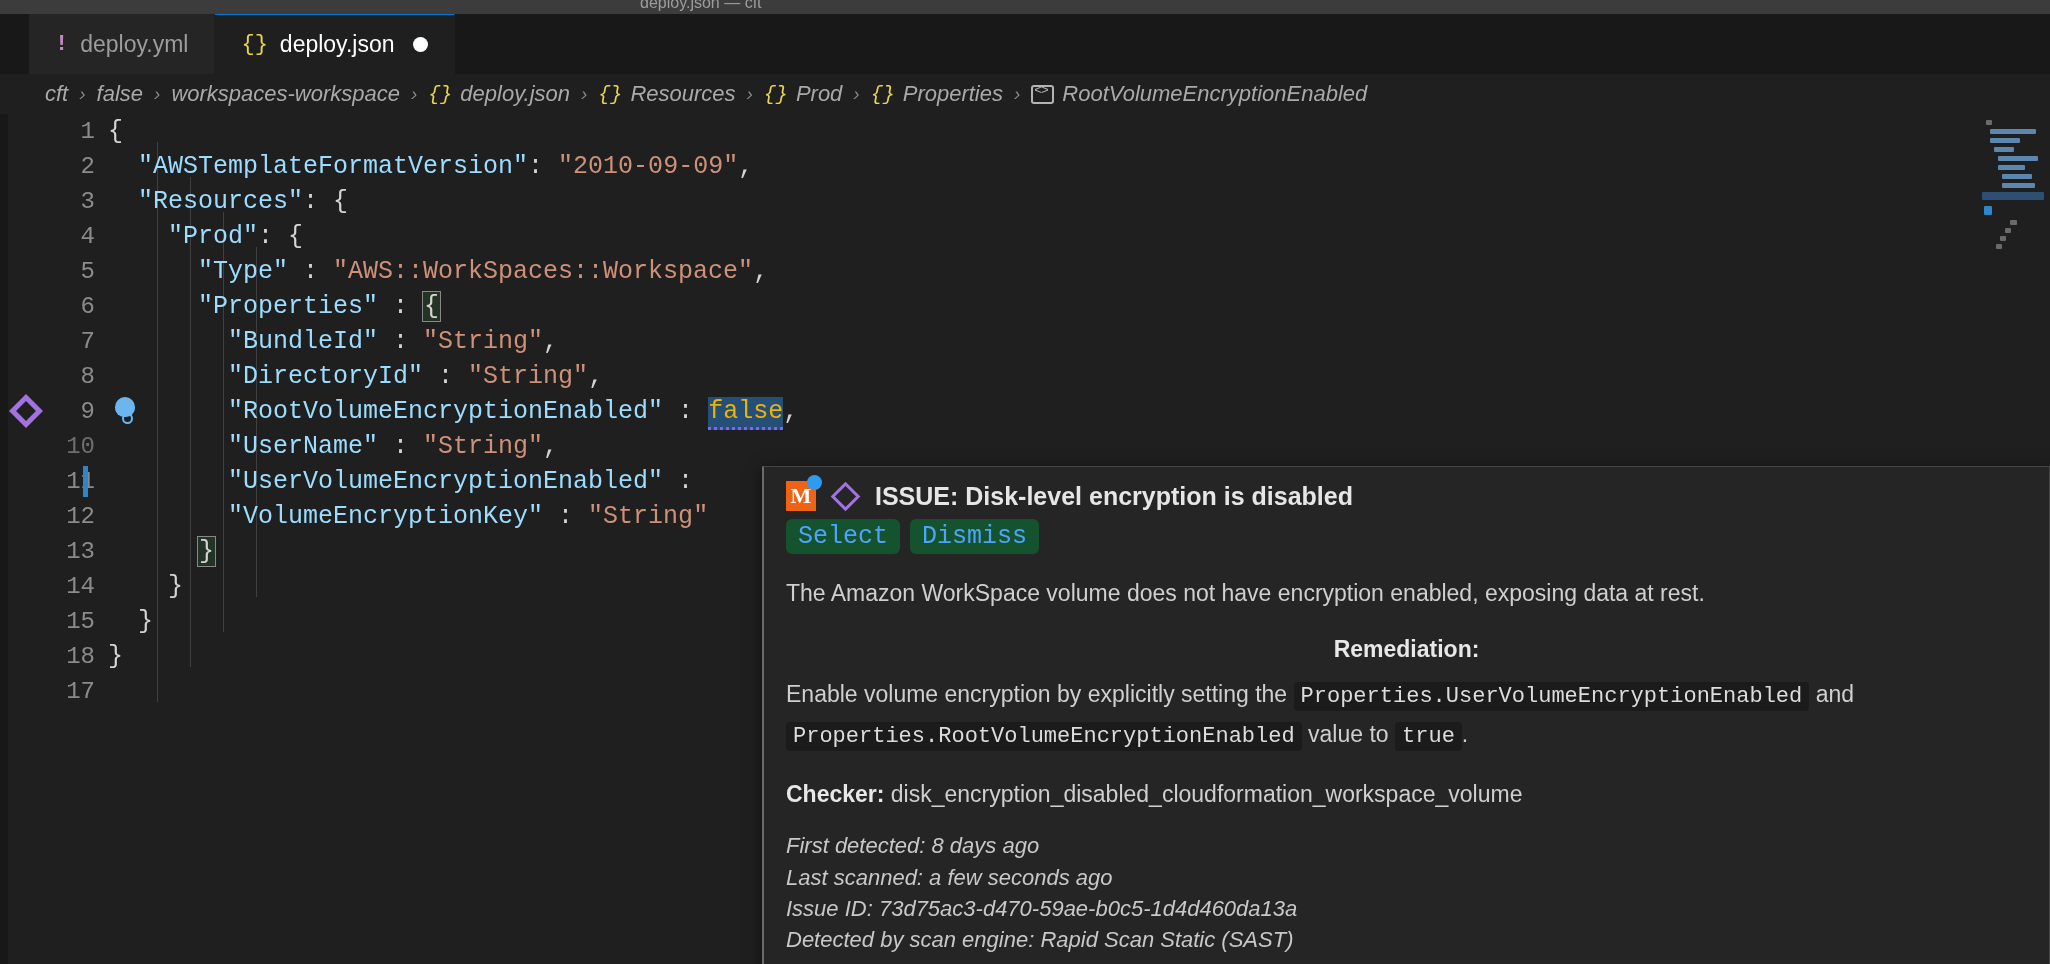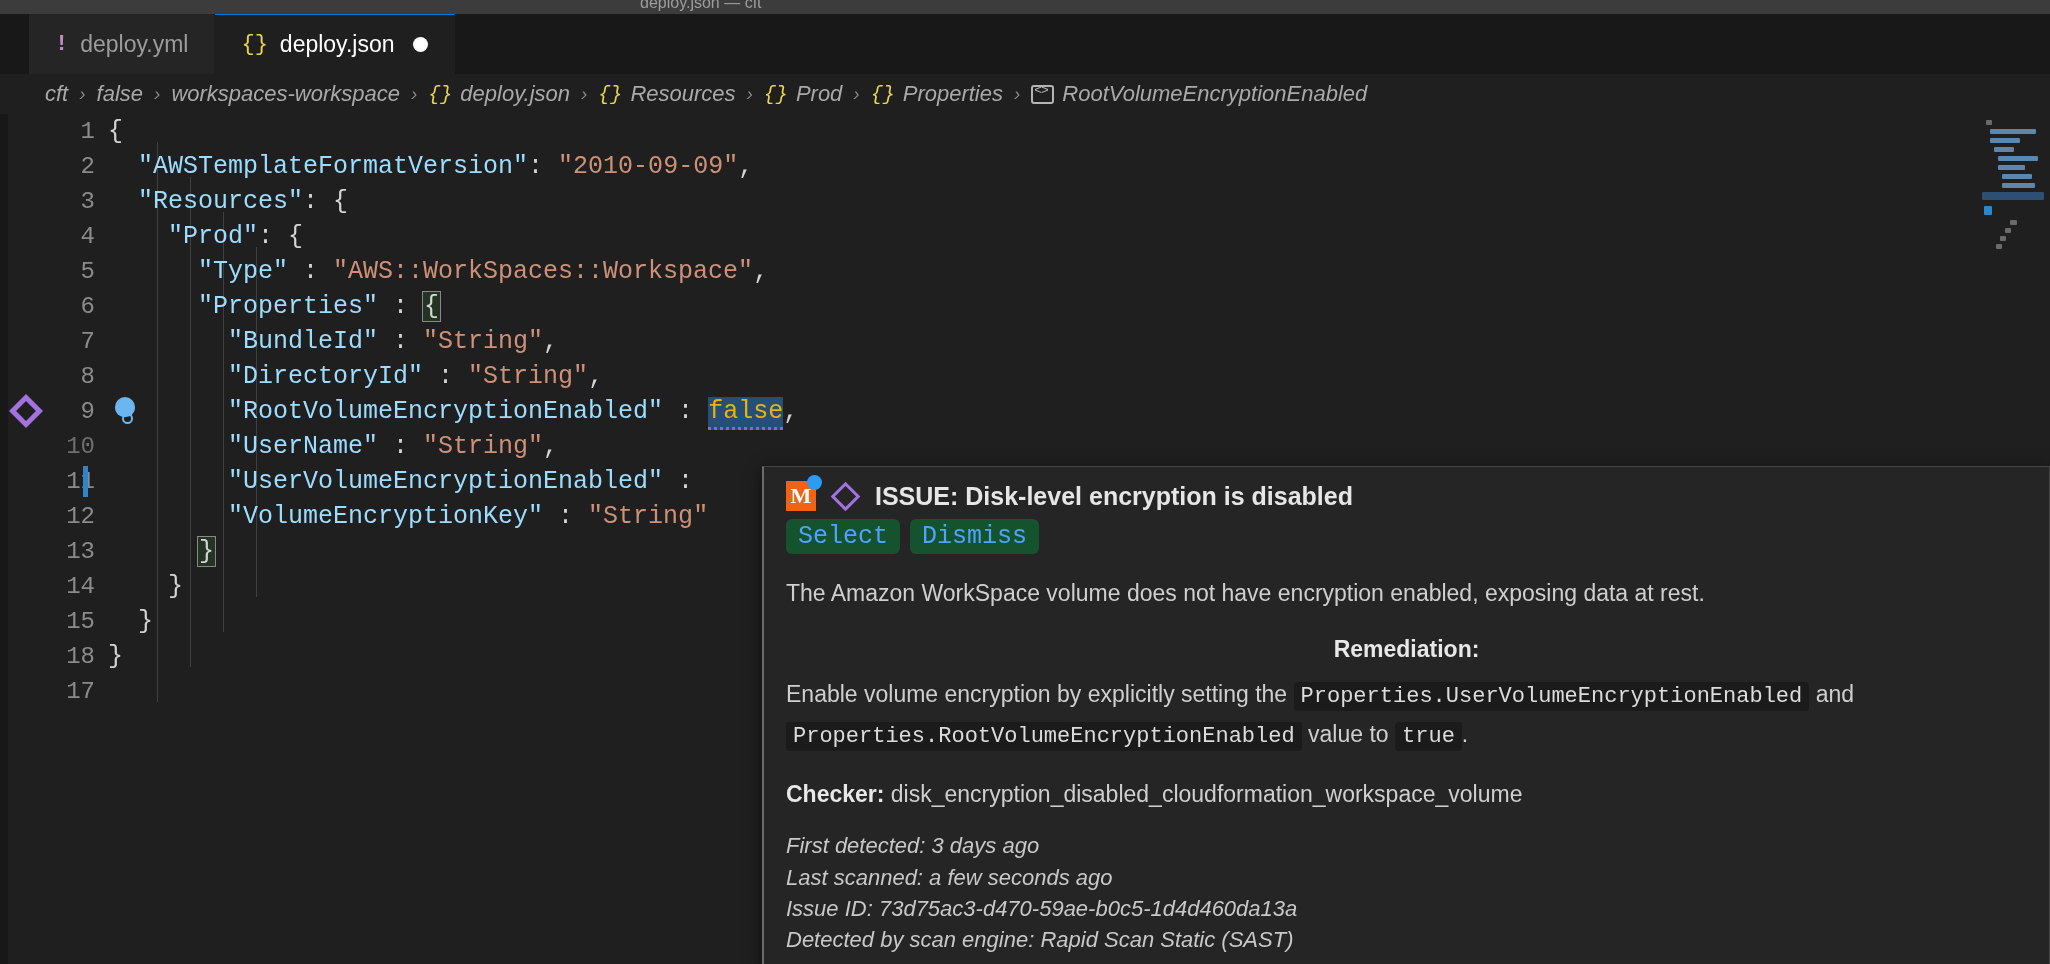--- a/index.html
+++ b/index.html
@@ -399,21 +399,21 @@
 
     <div class="tt-body">
       <div class="tt-p">The Amazon WorkSpace volume does not have encryption enabled, exposing data at rest.</div>
 
       <div class="tt-rem-label">Remediation:</div>
       <div class="tt-rem"><span>Enable volume encryption by explicitly setting the</span> <span class="cd">Properties.UserVolumeEncryptionEnabled</span> <span>and</span> <span class="cd">Properties.RootVolumeEncryptionEnabled</span> <span>value to</span> <span class="cd">true</span><span>.</span></div>
 
       <div class="tt-checker"><span class="tt-strong">Checker:</span> <span>disk_encryption_disabled_cloudformation_workspace_volume</span></div>
 
       <div class="tt-meta">
-        <div>First detected: 3 days ago</div>
+        <div>First detected: 8 days ago</div>
         <div>Last scanned: a few seconds ago</div>
         <div>Issue ID: 73d75ac3-d470-59ae-b0c5-1d4d460da13a</div>
         <div>Detected by scan engine: Rapid Scan Static (SAST)</div>
       </div>
     </div>
   </div>
 
 </div>
 
 </body></html>

